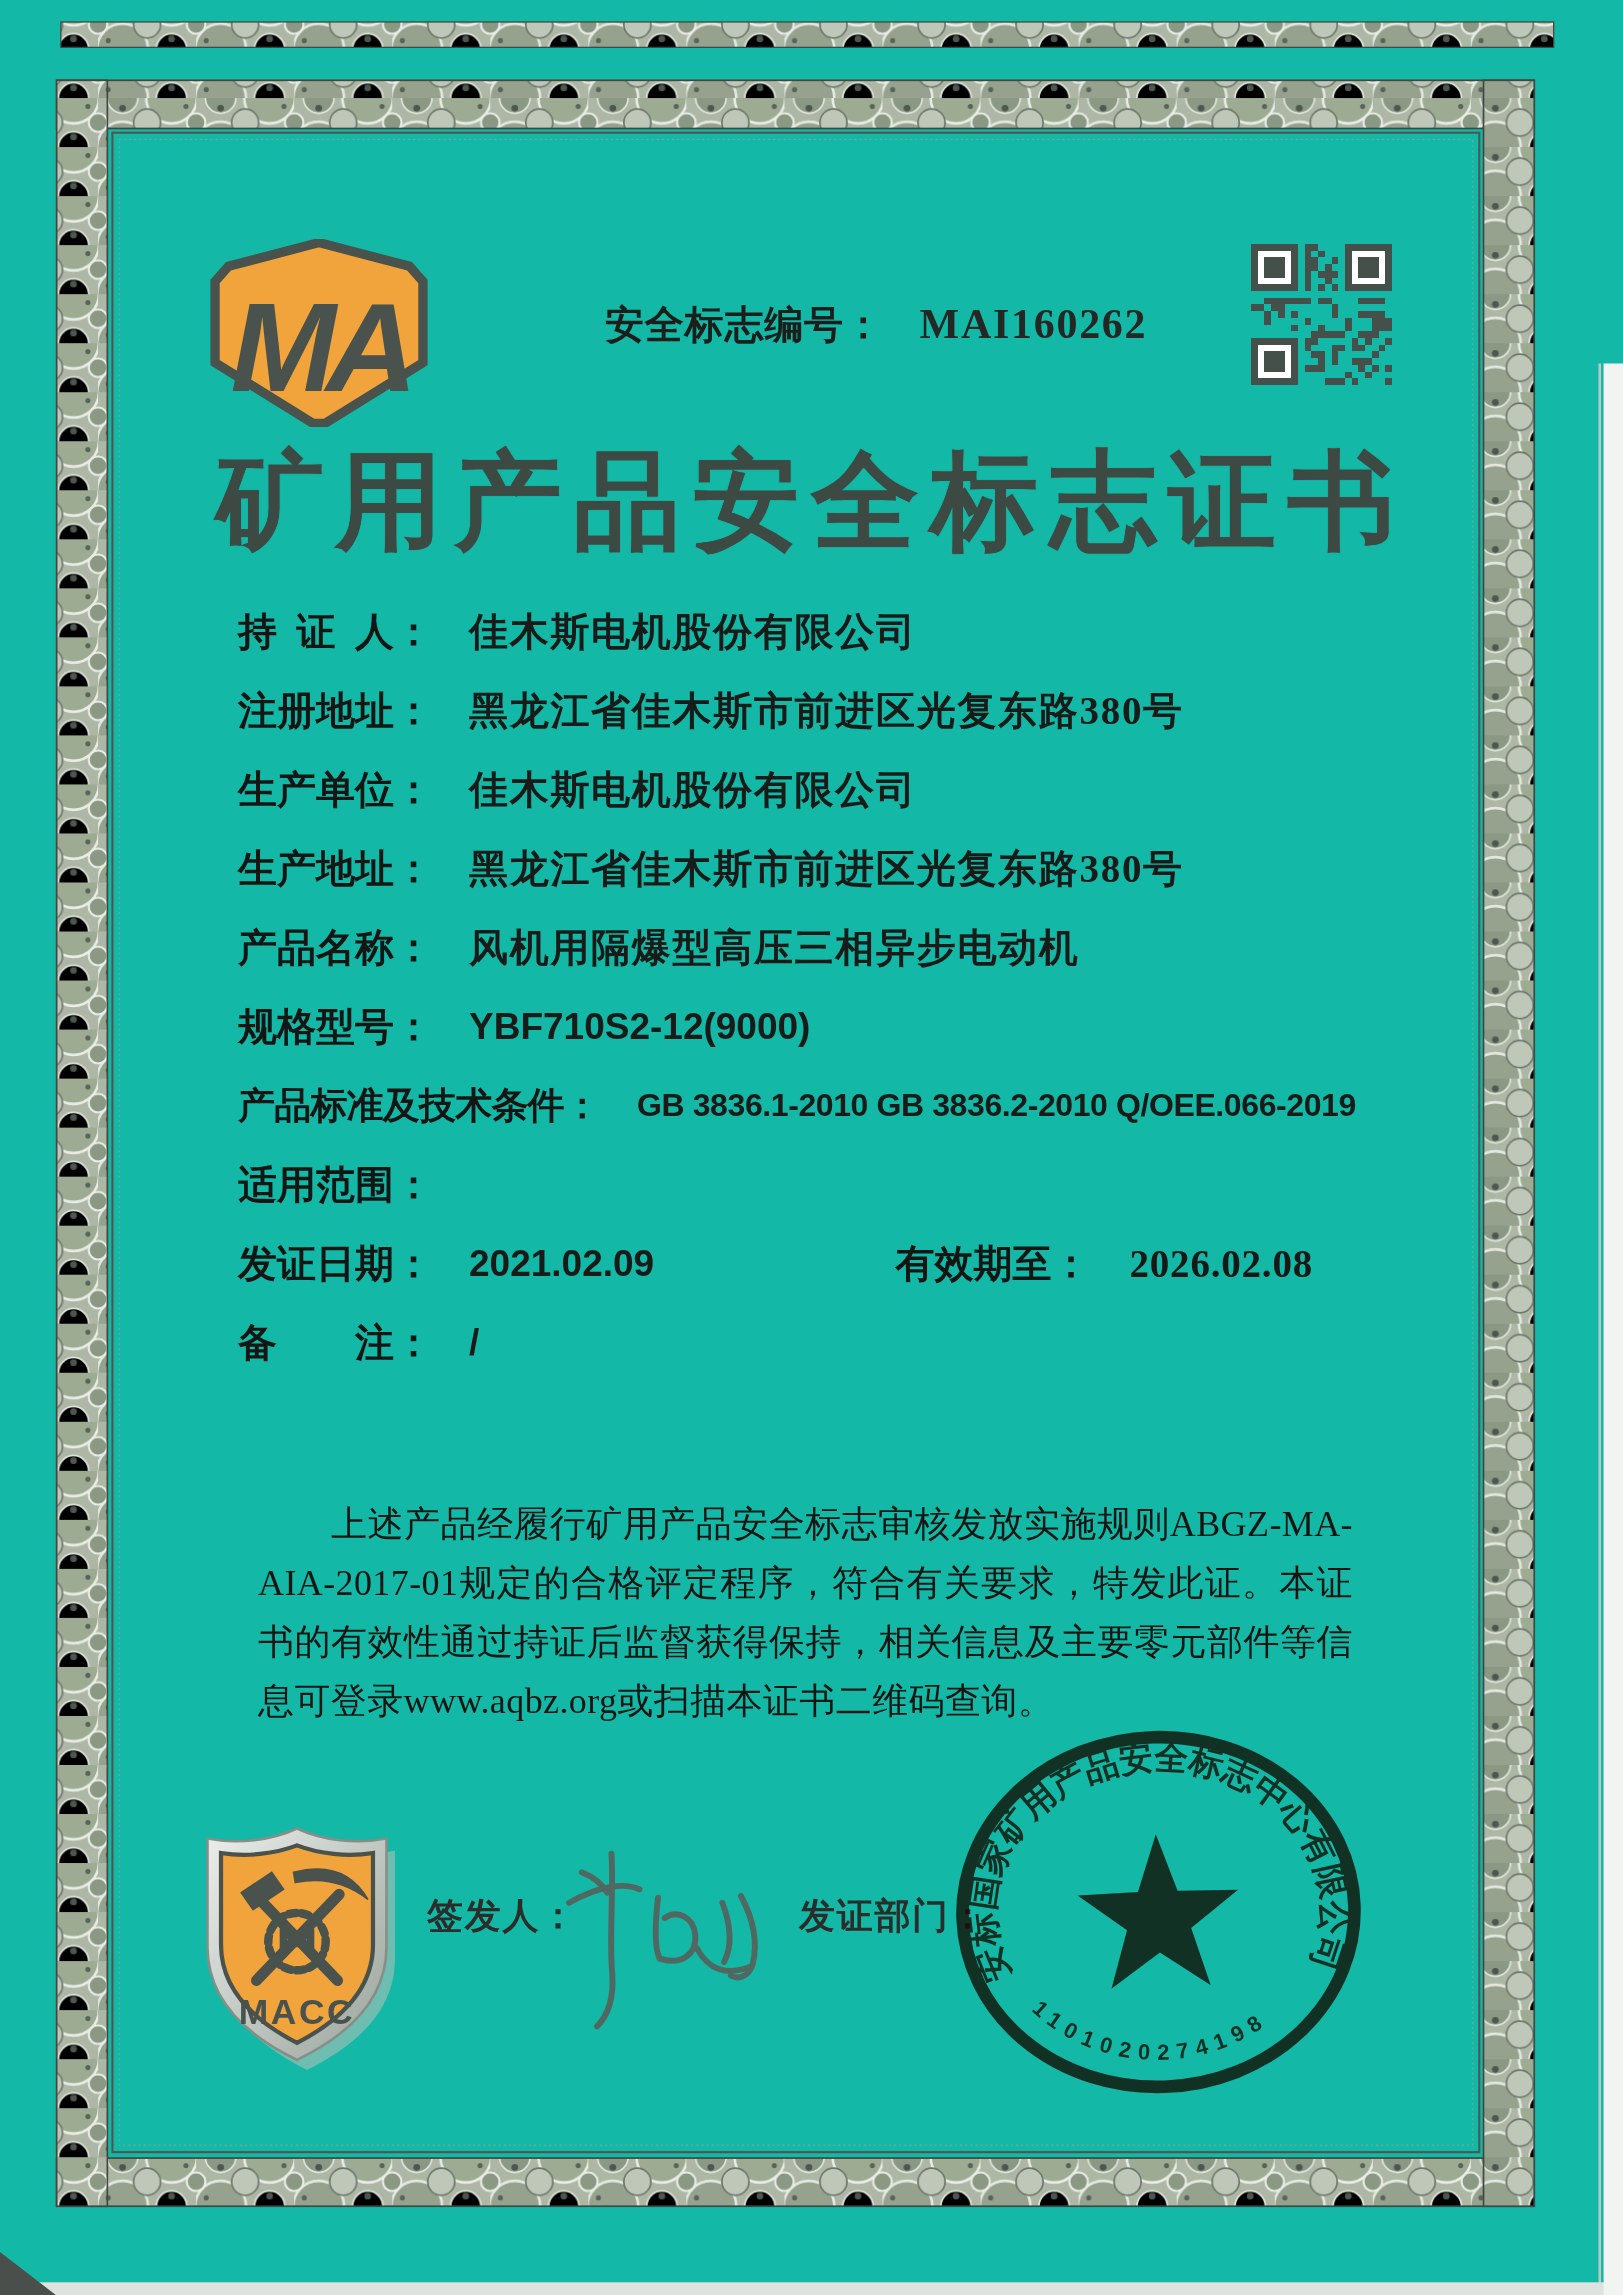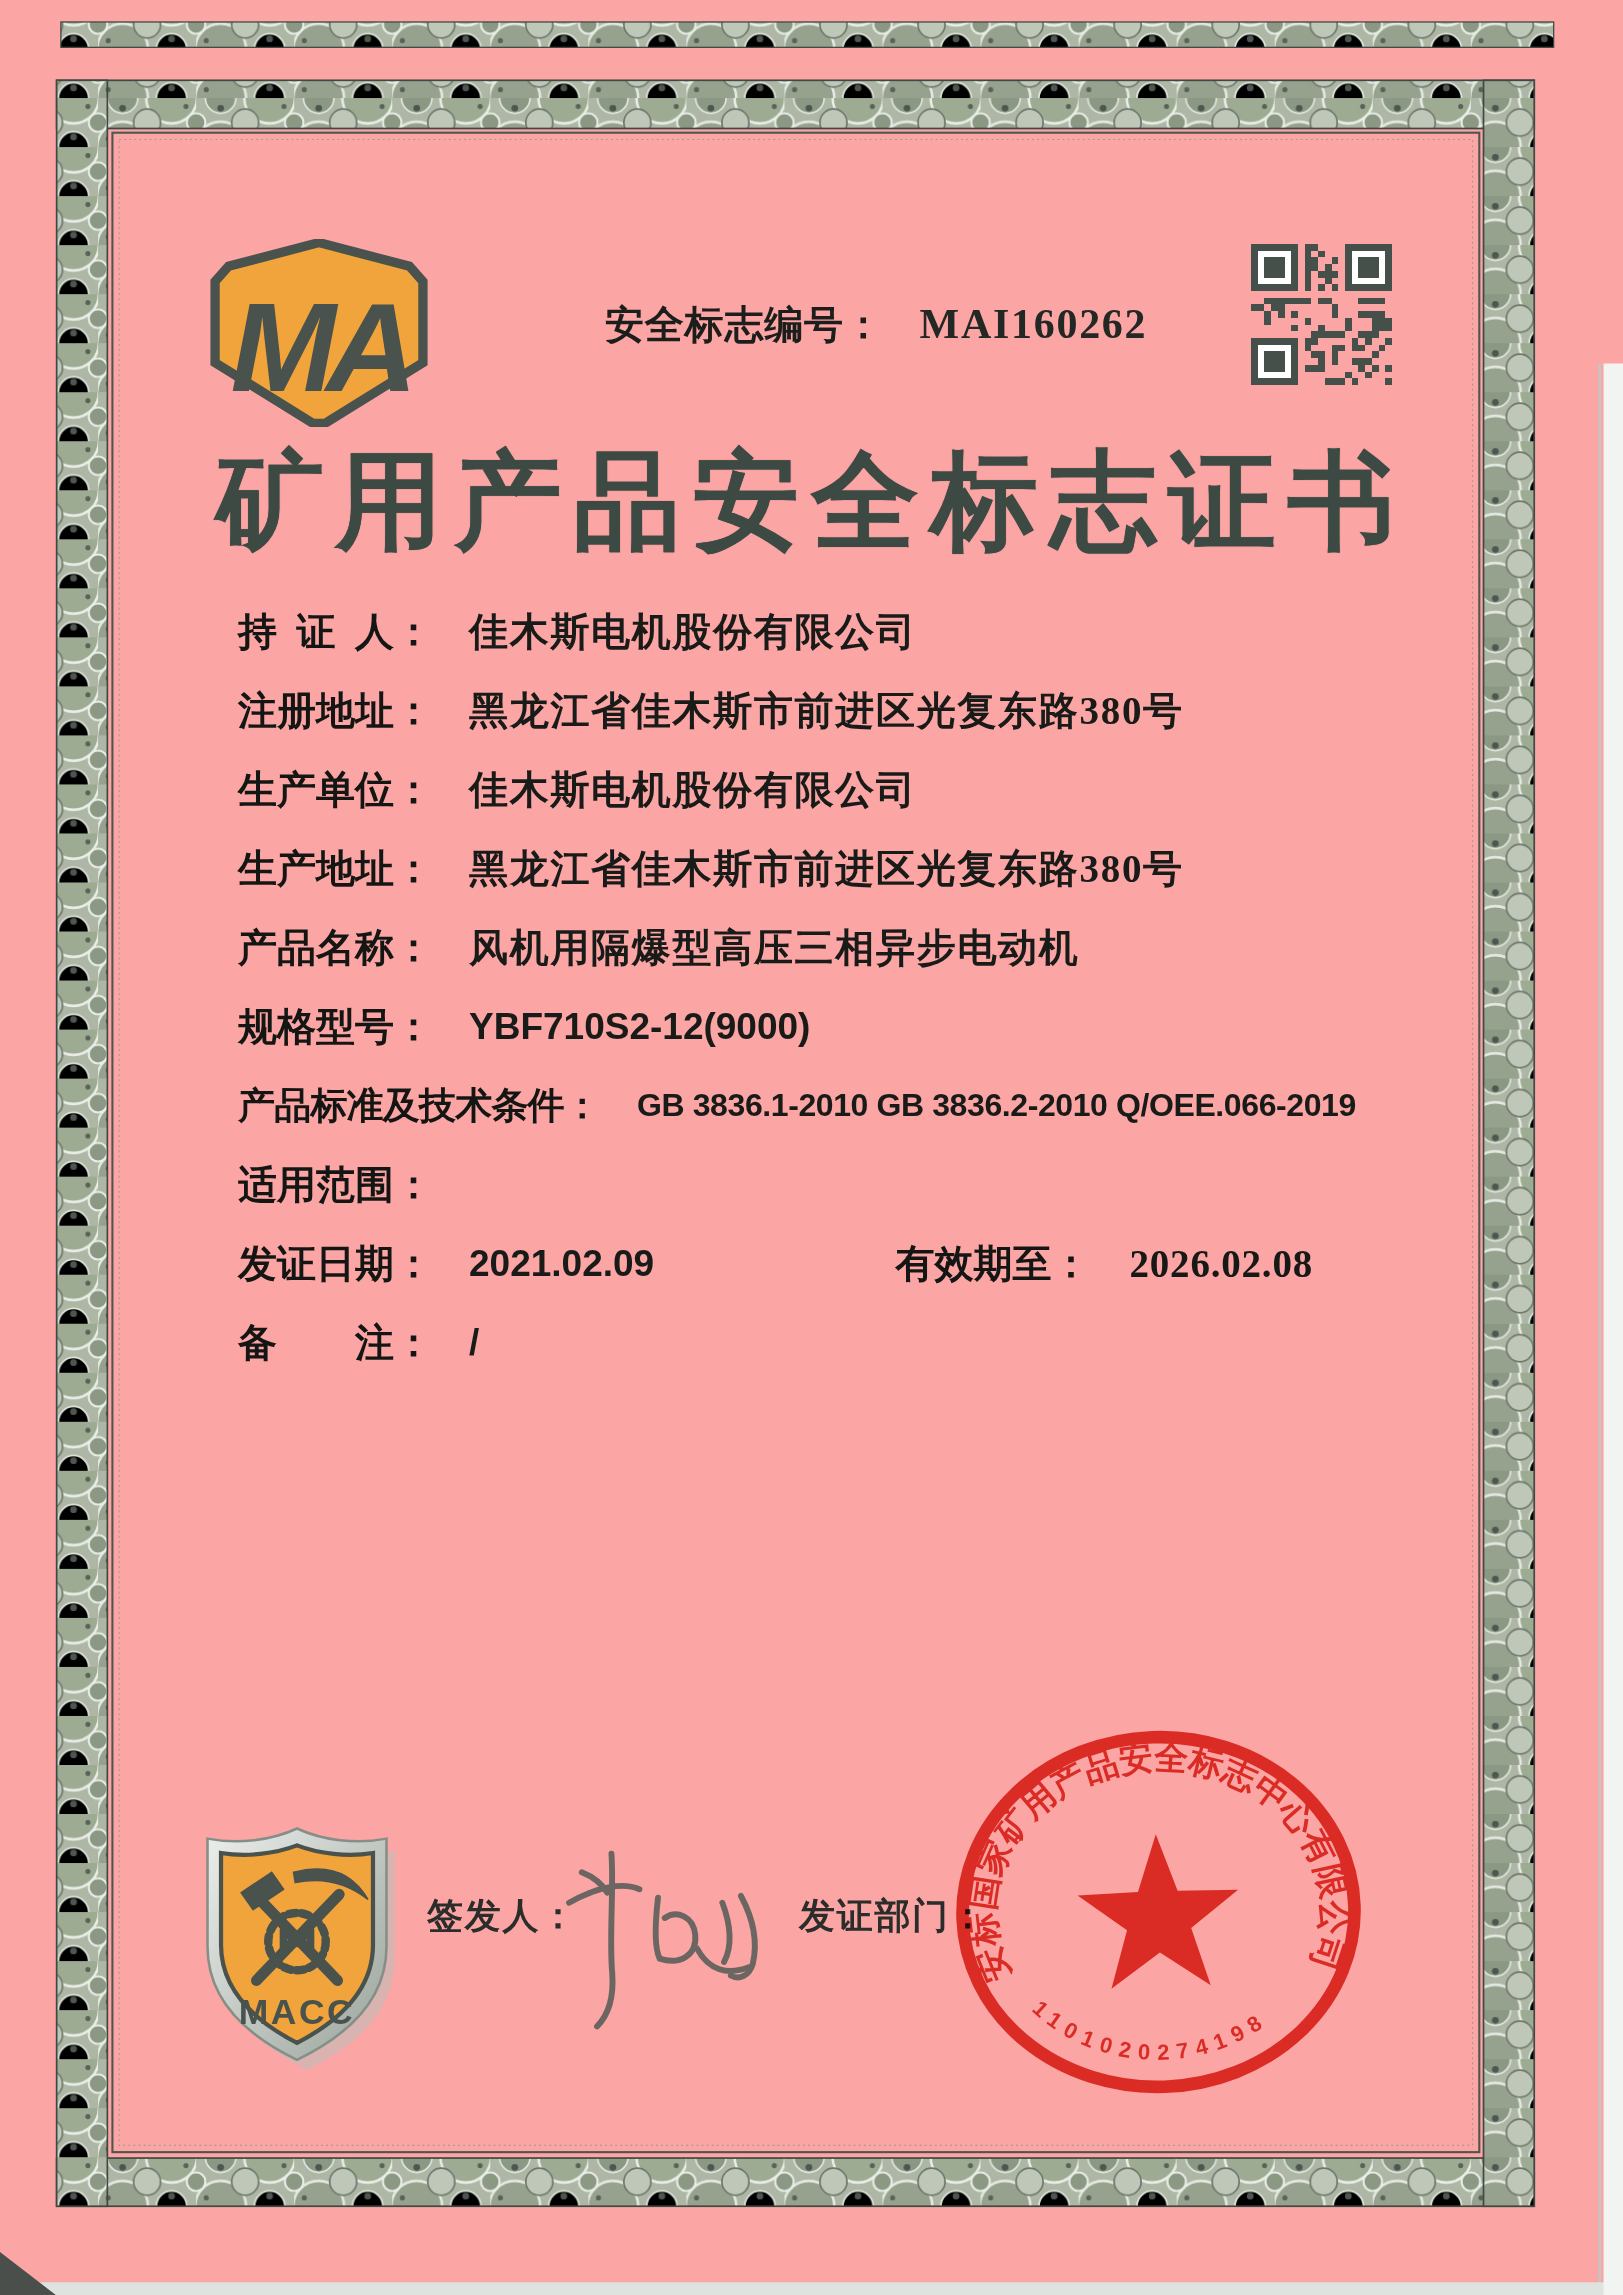--- a/index.html
+++ b/index.html
@@ -1,16 +1,16 @@
 <!DOCTYPE html>
 <html style="font-size:13.5px"><head>
 <meta charset="utf-8">
 <style>
   html,body{margin:0;padding:0;background:#e8eae7;}
-  .page{position:relative;width:1623px;height:2295px;background:#fca5a5;overflow:hidden;
+  .page{position:relative;width:1623px;height:2295px;background:#14b8a6;overflow:hidden;
         font-family:"Liberation Sans",sans-serif;color:var(--text_ink,#171917);}
   svg{display:block}
   .abs{position:absolute}
 
   
   .ma-badge{left:210px;top:239px;width:218px;height:188px;}
   .serial{left:605px;top:298px;display:flex;align-items:baseline;white-space:nowrap;}
   .serial-label{font-size:39px;font-weight:bold;letter-spacing:0.8px;color:#1c1e1c;}
   .serial-value{margin-left:36px;font-family:"Liberation Serif",serif;font-weight:bold;
                 font-size:42px;letter-spacing:1.7px;color:#242824;text-align:right;}
@@ -257,20 +257,21 @@
         <span class="fvalue latin">2021.02.09</span>
         <span class="flabel2">有效期至：</span>
         <span class="fvalue2">2026.02.08</span>
       </div>
       <div class="frow">
         <span class="flabel">备　　注：</span>
         <span class="fvalue latin">/</span>
       </div>
     </div>
 
+  <div class="abs paragraph">上述产品经履行矿用产品安全标志审核发放实施规则ABGZ-MA-AIA-2017-01规定的合格评定程序，符合有关要求，特发此证。本证书的有效性通过持证后监督获得保持，相关信息及主要零元部件等信息可登录www.aqbz.org或扫描本证书二维码查询。</div>
 
   <svg class="abs macc" viewBox="0 0 244 300">
     <path d="M128 22 C158 34 198 38 232 30 L232 158 C232 222 184 262 128 290 C72 262 24 222 24 158 L24 30 C58 38 98 34 128 22 Z" fill="#b9bfba" opacity="0.55" transform="translate(6,8)"></path>
     <path d="M122 12 C152 26 192 31 228 24 L228 152 C228 216 180 258 122 286 C64 258 16 216 16 152 L16 24 C52 31 92 26 122 12 Z" fill="url(#sil)" stroke="#868e88" stroke-width="3"></path>
     <path d="M122 32 C148 42 182 46 212 41 L212 150 C212 204 172 240 122 266 C72 240 32 204 32 150 L32 41 C62 46 96 42 122 32 Z" style="fill:var(--badge_orange,#f1a43b);stroke:var(--emblem_slate,#49524c);stroke-width:5"></path>
     <g style="stroke:var(--emblem_slate,#49524c)" fill="none" stroke-linecap="round">
       <path d="M74 192 L172 90" stroke-width="13"></path>
       <path d="M170 192 L72 90" stroke-width="13"></path>
       <path d="M56 88 l36 -24 l14 20 l-36 24 z" style="fill:var(--emblem_slate,#49524c)" stroke-width="2"></path>
       <path d="M118 64 Q178 48 206 96 Q168 66 120 76 Z" style="fill:var(--emblem_slate,#49524c)" stroke-width="2"></path>

